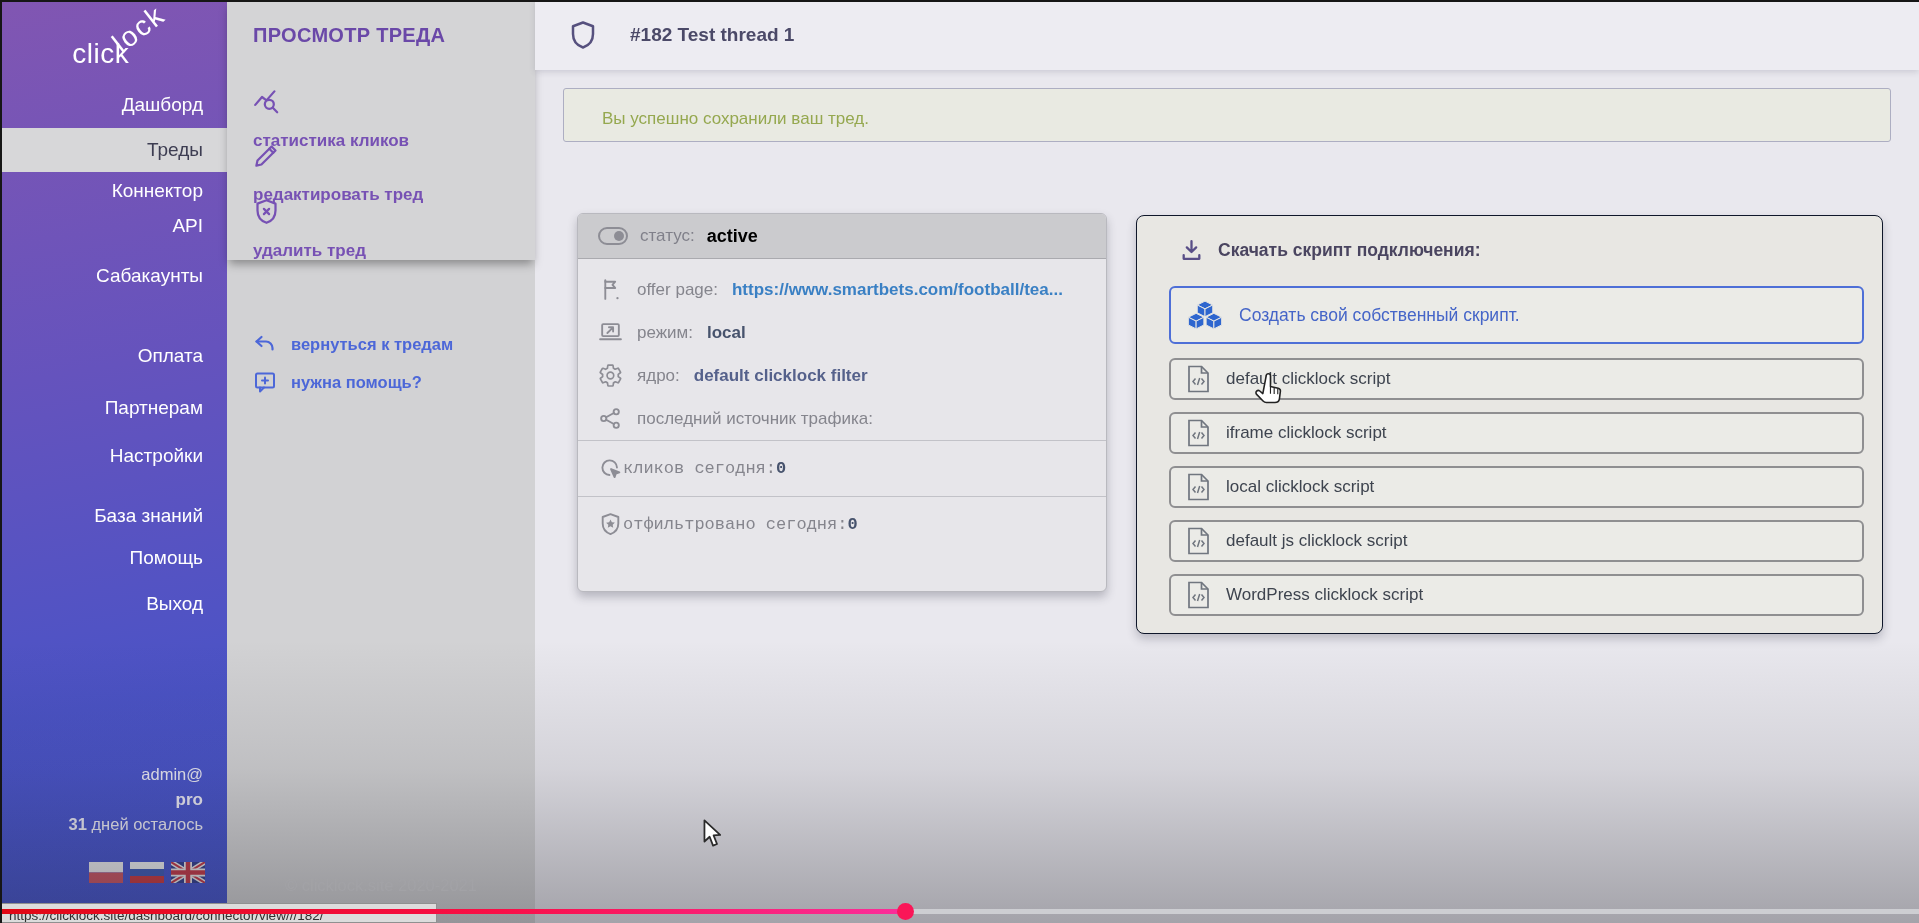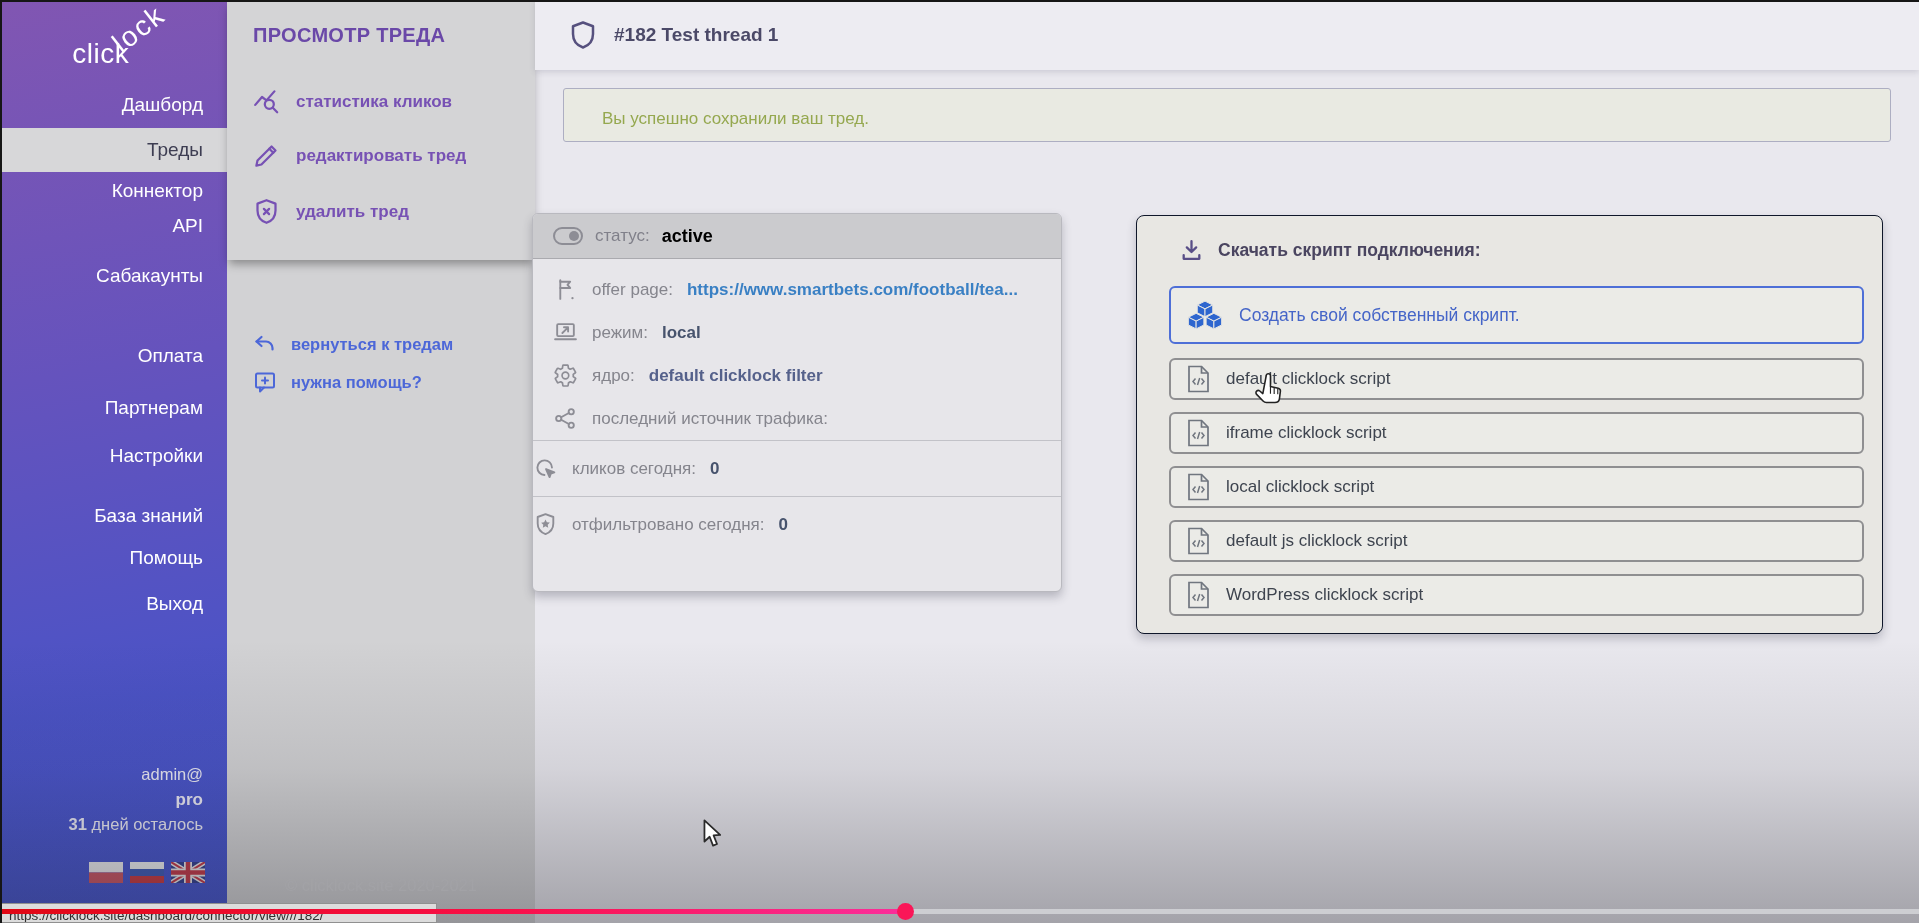--- a/index.html
+++ b/index.html
@@ -18,45 +18,45 @@
   .account{position:absolute;right:24px;top:762px;text-align:right;color:#ecebf6;font-size:16.5px;line-height:25px;}
   .account .plan{font-weight:bold;font-size:17px;}
   .account .num{font-weight:bold;}
   .flags{position:absolute;top:862px;right:22px;display:flex;gap:7px;}
   .flag{width:34px;height:21px;display:block;}
 
   
   .col2{position:absolute;left:227px;top:0;width:308px;height:923px;background:#d2d2d4;}
   .menu-block{position:absolute;left:0;top:0;width:308px;height:260px;background:#d4d4d6;box-shadow:0 6px 9px -2px rgba(0,0,0,.35);}
   .menu-title{position:absolute;top:24px;left:26px;font-size:20px;font-weight:bold;color:#6a48a8;letter-spacing:.3px;}
-  .menu-item{position:absolute;left:26px;display:flex;align-items:center;gap:16px;color:#7751b4;font-weight:bold;font-size:17px;cursor:pointer;}
+  .menu-item{position:absolute;left:26px;display:flex;gap:16px;color:#7751b4;font-weight:bold;font-size:17px;cursor:pointer;flex-direction:column;}
   .mi1{top:88px}.mi2{top:142px}.mi3{top:198px}
   .menu-link{position:absolute;left:26px;display:flex;align-items:center;gap:14px;color:#4c67d8;font-size:16.5px;font-weight:bold;cursor:pointer;}
   .ml1{top:332px}.ml2{top:370px}
   .col2-footer{position:absolute;left:227px;top:876px;width:308px;text-align:center;color:#a2a2a6;font-size:16.5px;z-index:7;}
 
   
   .main-header{position:absolute;left:535px;top:0;width:1384px;height:70px;background:#edecf2;box-shadow:0 2px 6px rgba(70,70,100,.18);display:flex;align-items:center;}
   .main-header .shield{margin-left:33px;}
-  .main-title{margin-left:16px;font-size:19px;font-weight:bold;color:#4b4968;}
+  .main-title{margin-left:32px;font-size:19px;font-weight:bold;color:#4b4968;}
   .alert{position:absolute;left:563px;top:88px;width:1328px;height:54px;background:#e9eae2;border:1px solid #adaec2;border-radius:3px;box-sizing:border-box;display:flex;align-items:center;padding-left:38px;}
   .alert-text{color:#95a84f;font-size:17px;margin-top:8px;}
 
   
-  .status-card{position:absolute;left:532px;top:213px;width:530px;height:379px;background:#e7e6ea;border:1px solid #b9b9bf;border-radius:6px;box-shadow:0 5px 10px rgba(50,50,70,.28);box-sizing:border-box;}
+  .status-card{position:absolute;left:577px;top:213px;width:530px;height:379px;background:#e7e6ea;border:1px solid #b9b9bf;border-radius:6px;box-shadow:0 5px 10px rgba(50,50,70,.28);box-sizing:border-box;}
   .card-header{height:44px;background:#cbcbce;border-bottom:1px solid #aaaaaf;border-radius:5px 5px 0 0;display:flex;align-items:center;padding-left:20px;gap:12px;}
   .chip-label{color:#80808a;font-size:17px;}
   .chip-value{color:#000000;font-weight:bold;font-size:18px;}
   .card-body{padding-top:9px;}
   .card-row{height:43px;display:flex;align-items:center;padding-left:20px;gap:14px;}
   .row-label{color:#85858d;font-size:17px;white-space:nowrap;}
   .row-value{font-weight:bold;font-size:17px;color:#47536d;white-space:nowrap;}
   .row-value.link{color:#3a80c4;cursor:pointer;}
   .row-value.core{color:#55618b;}
-  .stat-row{height:55px;border-top:1px solid #c2c2c8;display:flex;align-items:center;gap:14px;}
+  .stat-row{height:55px;border-top:1px solid #c2c2c8;display:flex;align-items:center;padding-left:20px;font-family:Liberation Mono, monospace;}
 
   
   .scripts-panel{position:absolute;left:1136px;top:215px;width:747px;height:419px;background:#e8e7e3;border:1px solid #0f172a;border-radius:8px;box-shadow:0 5px 10px rgba(50,50,70,.25);box-sizing:border-box;}
   .panel-title{position:absolute;top:22px;left:42px;display:flex;align-items:center;gap:14px;color:#4a4560;font-weight:bold;font-size:17.5px;}
   .script-btn{position:absolute;left:32px;width:695px;box-sizing:border-box;display:flex;align-items:center;padding-left:16px;gap:16px;border-radius:6px;cursor:pointer;background:rgba(255,255,255,.16);}
   .script-btn.primary{top:70px;height:58px;border:2px solid #4e6fd7;color:#4565c8;font-size:17.5px;}
   .script-btn.secondary{height:42px;border:2px solid #8f8f91;color:#3e444f;font-size:17px;}
   .sb2{top:142px}.sb3{top:196px}.sb4{top:250px}.sb5{top:304px}.sb6{top:358px}
 
   

